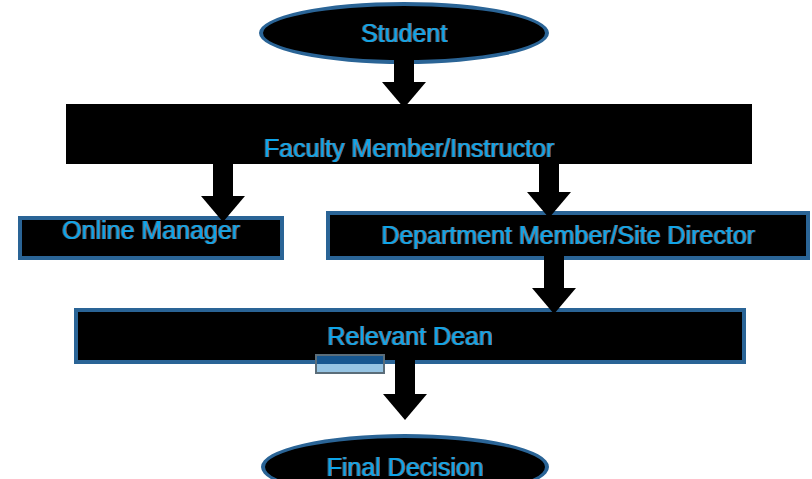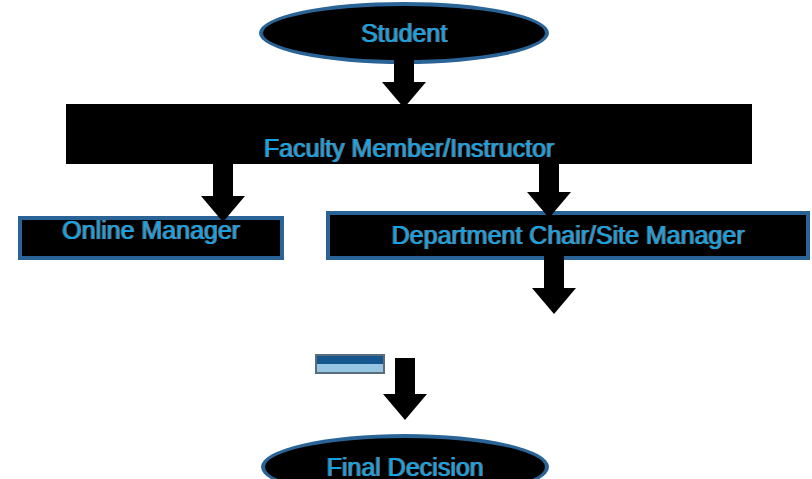--- a/index.html
+++ b/index.html
@@ -78,23 +78,26 @@
 
   <div class="node" id="node-faculty">
     <span class="label">Faculty Member/Instructor</span>
   </div>
 
   <div class="node" id="node-online">
     <span class="label">Online Manager</span>
   </div>
 
   <div class="node" id="node-chair">
-    <span class="label">Department Chair/Site Manager</span>
+    <span class="label">Department Member/Site Director</span>
   </div>
 
+  <div class="node" id="node-dean">
+    <span class="label">Relevant Dean</span>
+  </div>
 
   <div class="node ellipse" id="node-final">
     <span class="label">Final Decision</span>
   </div>
 
   <div class="arrow" id="arrow-student-faculty">
     <span class="shaft"></span>
     <span class="head"></span>
   </div>
 

